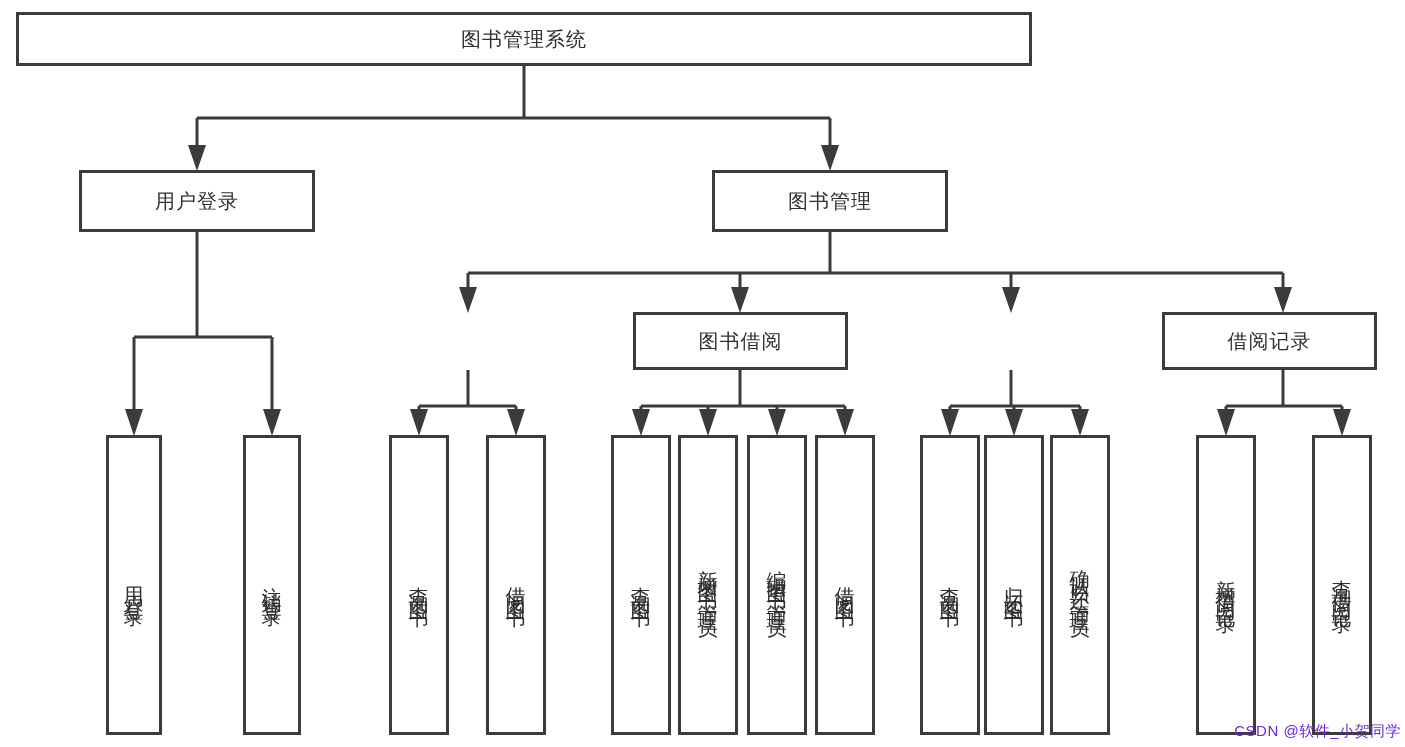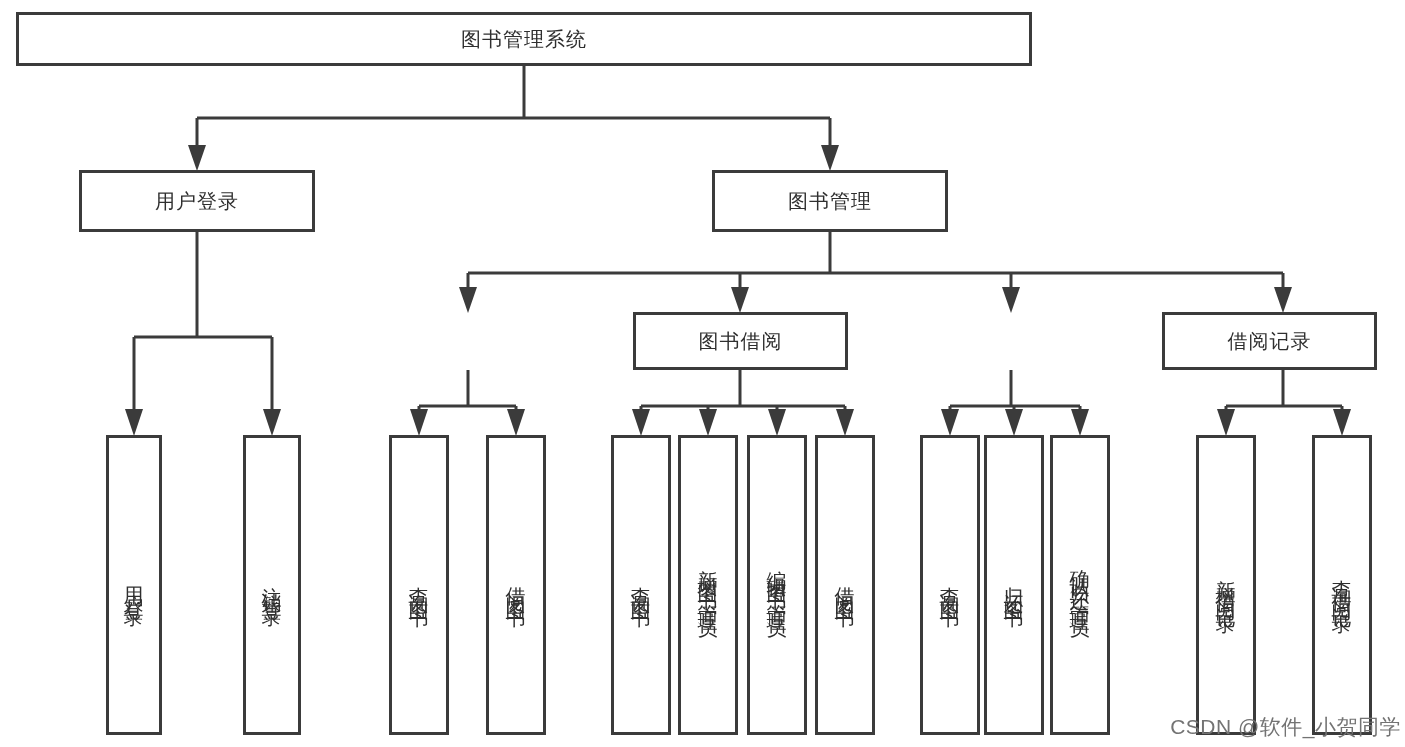--- a/index.html
+++ b/index.html
@@ -45,22 +45,22 @@
     font-size: 20px;
     color: #2f2f2f;
     letter-spacing: 7px;
     line-height: 1;
     white-space: nowrap;
   }
   .watermark {
     position: absolute;
     right: 4px;
     bottom: 6px;
-    font-size: 21px;
-    color: #737373;
+    font-size: 15px;
+    color: #6d28d9;
     letter-spacing: 0.5px;
     z-index: 5;
   }
 </style>
 </head>
 <body>
 
 <div id="canvas">
 
   <svg id="connectors" viewBox="0 0 1405 747" xmlns="http://www.w3.org/2000/svg">

